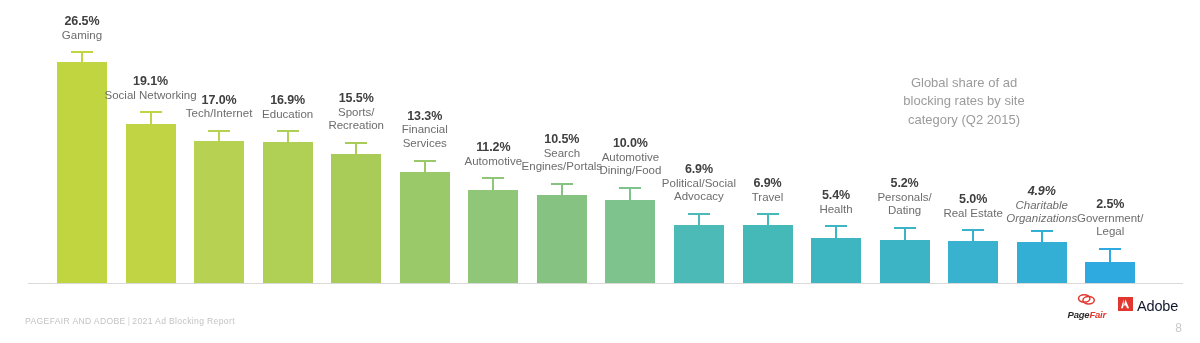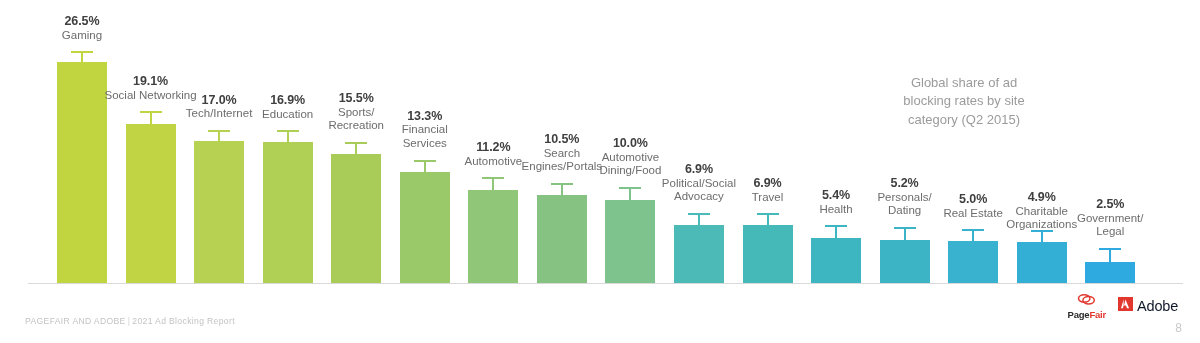--- a/index.html
+++ b/index.html
@@ -127,20 +127,21 @@
     display: flex;
     flex-direction: column;
     align-items: center;
     line-height: 1;
   }
   .logo-pagefair .glyph { margin-bottom: 1px; }
   .logo-pagefair .wordmark {
     font-size: 9.5px;
     font-weight: bold;
     letter-spacing: -0.2px;
+    font-style: italic;
   }
   .logo-pagefair .wordmark .page { color: #2b2b2b; }
   .logo-pagefair .wordmark .fair { color: #e2372f; }
   .logo-adobe {
     display: flex;
     align-items: center;
     gap: 4px;
   }
   .logo-adobe .word {
     font-size: 14.5px;
@@ -315,21 +316,21 @@
             <span class="val">5.0%</span>
             <span class="cat">Real Estate</span>
           </div>
         </div>
         <div class="bar-group" style="left: 1016.7px;">
           <div class="bar" title="4.9%" style="height: 40.8642px; background: rgb(51, 175, 214);"></div>
           <div class="errbar" style="bottom: 40.8642px; height: 12.5094px;">
             <div class="stem" style="background: rgb(51, 175, 214);"></div>
             <div class="cap" style="background: rgb(51, 175, 214);"></div>
           </div>
-          <div class="bar-label" style="bottom: 48px; height: 45px;">
+          <div class="bar-label" style="bottom: 54px; height: 45px; font-style: italic;">
             <span class="val">4.9%</span>
             <span class="cat">Charitable</span>
             <span class="cat">Organizations</span>
           </div>
         </div>
         <div class="bar-group" style="left: 1085.25px;">
           <div class="bar" title="2.5%" style="height: 20.8491px; background: rgb(46, 170, 224);"></div>
           <div class="errbar" style="bottom: 20.8491px; height: 14.1774px;">
             <div class="stem" style="background: rgb(46, 170, 224);"></div>
             <div class="cap" style="background: rgb(46, 170, 224);"></div>

